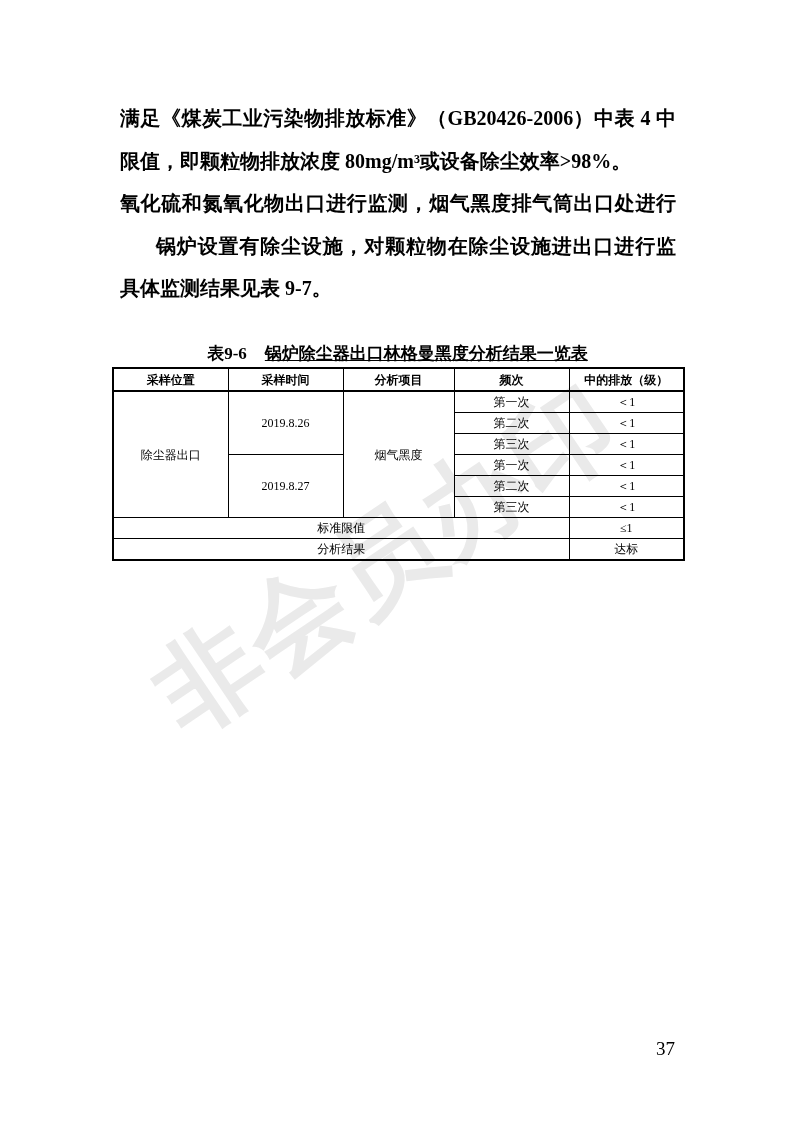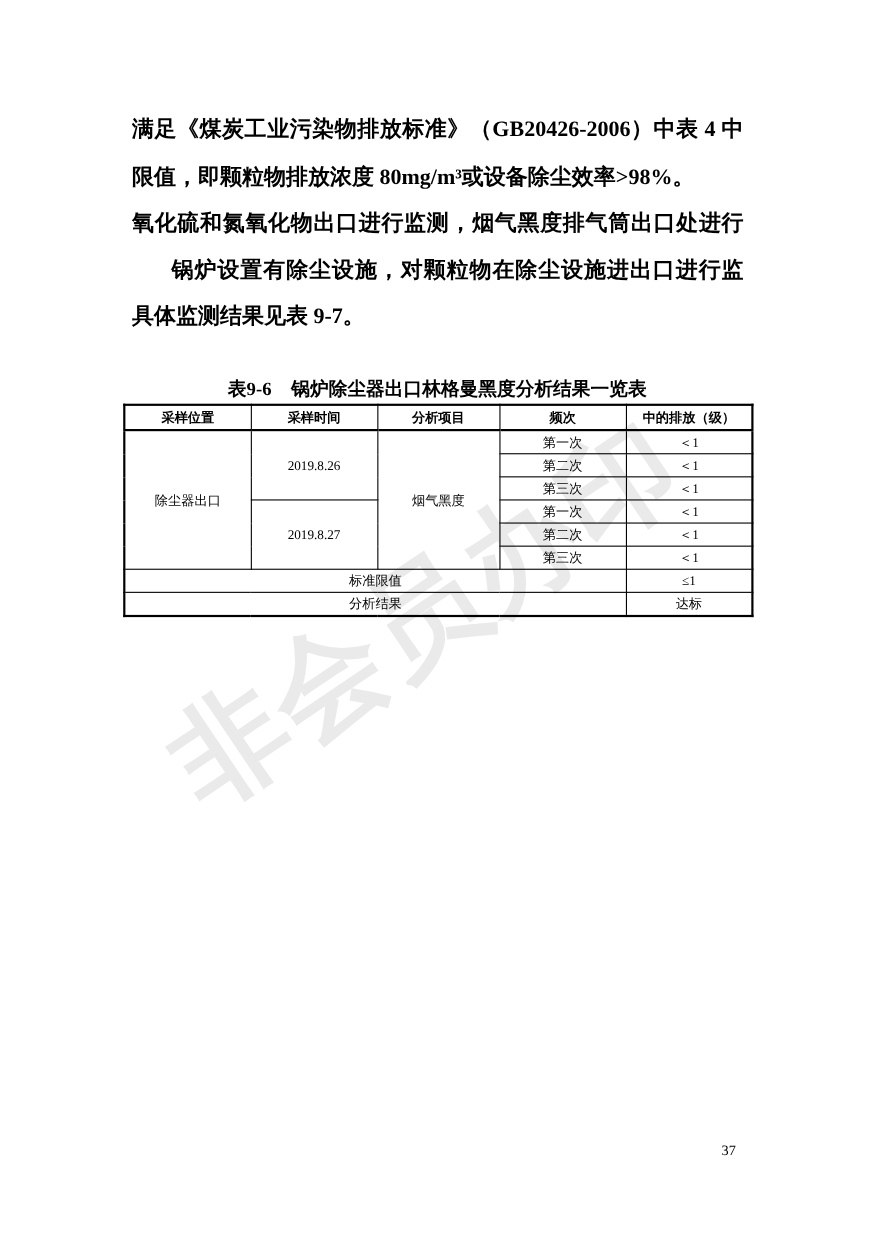--- a/index.html
+++ b/index.html
@@ -50,21 +50,21 @@
     position: absolute;
     left: 112px;
     top: 342px;
     width: 571px;
     text-align: center;
     font-weight: bold;
     font-size: 17px;
     line-height: 24px;
     z-index: 1;
   }
-  .caption .cap-title { margin-left: 18px; }
+  .caption .cap-title { margin-left: 18px; text-decoration: underline; }
   table.result {
     position: absolute;
     left: 112px;
     top: 367px;
     width: 571px;
     border-collapse: collapse;
     table-layout: fixed;
     z-index: 1;
     font-size: 12px;
     line-height: 18px;
@@ -83,21 +83,21 @@
   table.result tr.hdr td {
     font-weight: bold;
     border-bottom: 2px solid #000;
     height: 21px;
   }
   table.result td.b { font-weight: normal; }
   .page-number {
     position: absolute;
     left: 656px;
     top: 1038px;
-    font-size: 13px;
+    font-size: 19px;
     z-index: 1;
   }
 </style>
 </head>
 <body>
 
 <div class="page">
 
   <div class="watermark">非会员办印</div>
 

